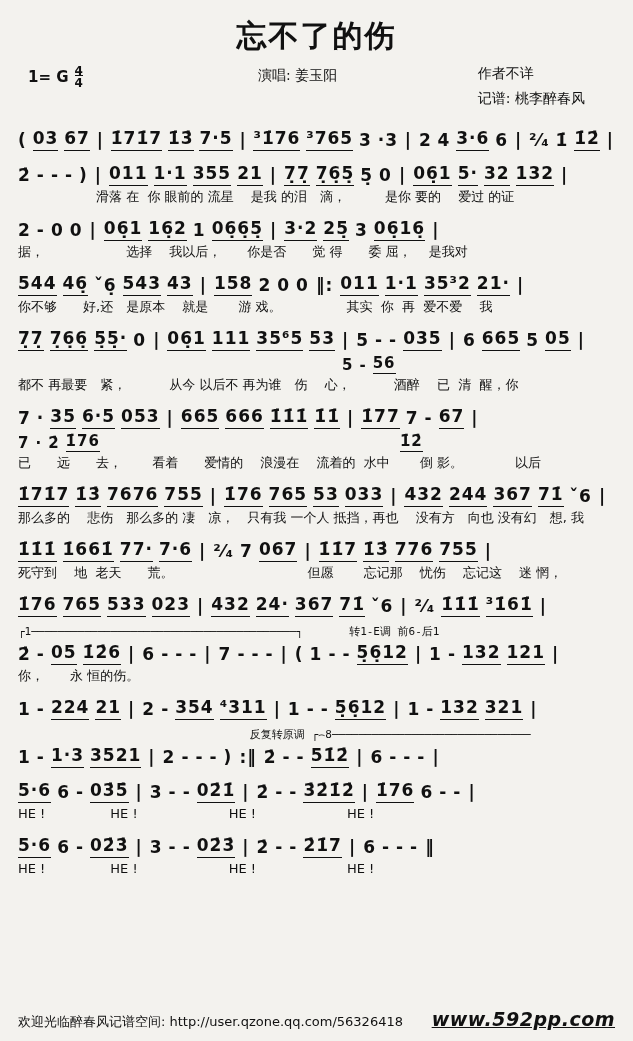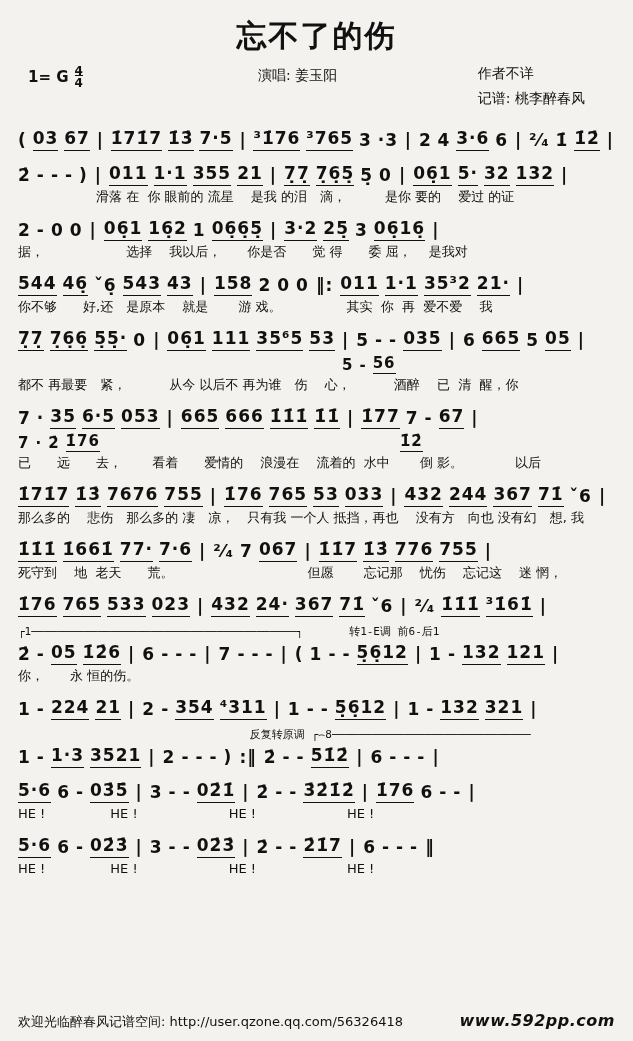--- a/index.html
+++ b/index.html
@@ -26,21 +26,21 @@
   .gap{display:inline-block;height:1px;}
   .above{font-size:11px;white-space:pre;font-family:"DejaVu Sans Mono","DejaVu Sans",monospace;
          line-height:1.1;height:13px;overflow:hidden;}
   .sub{margin-top:1px;height:22px;}
   .sub .tok{font-size:15px;}
   .lyrics{font-size:13px;white-space:pre;margin-top:2px;height:18px;overflow:hidden;
           font-family:"DejaVu Sans",sans-serif;}
   
   .footer{position:absolute;left:18px;right:18px;bottom:10px;display:flex;align-items:baseline;justify-content:space-between;}
   .welcome{font-size:13px;}
-  .site{font-size:16px;font-weight:bold;font-style:italic;letter-spacing:0.5px;}
+  .site{font-size:19px;font-weight:bold;font-style:italic;letter-spacing:0.5px;text-decoration:underline;}
 </style>
 </head>
 <body>
 
 <div class="page">
   <div class="title">忘不了的伤</div>
   <div class="meta">
     <div class="key">
       <span>1= G</span><span class="frac"><span class="top">4</span><br><span class="bot">4</span></span>
     </div>

